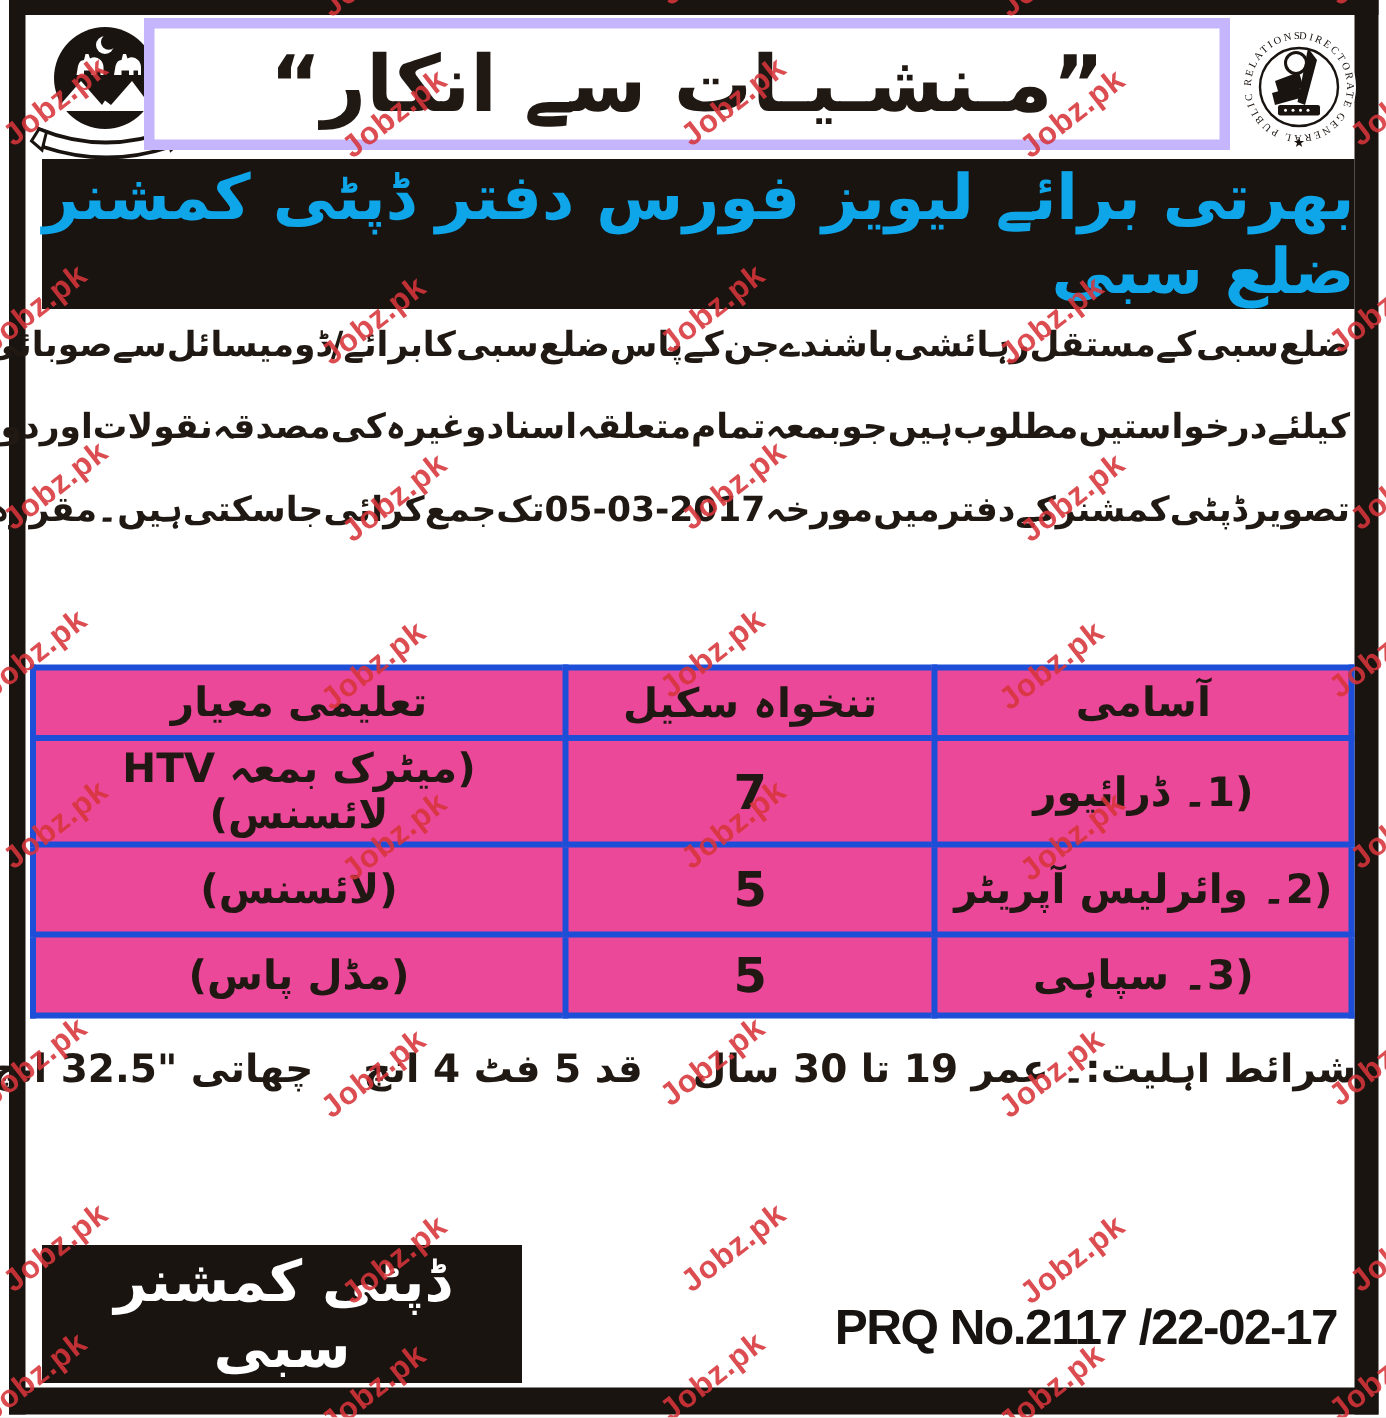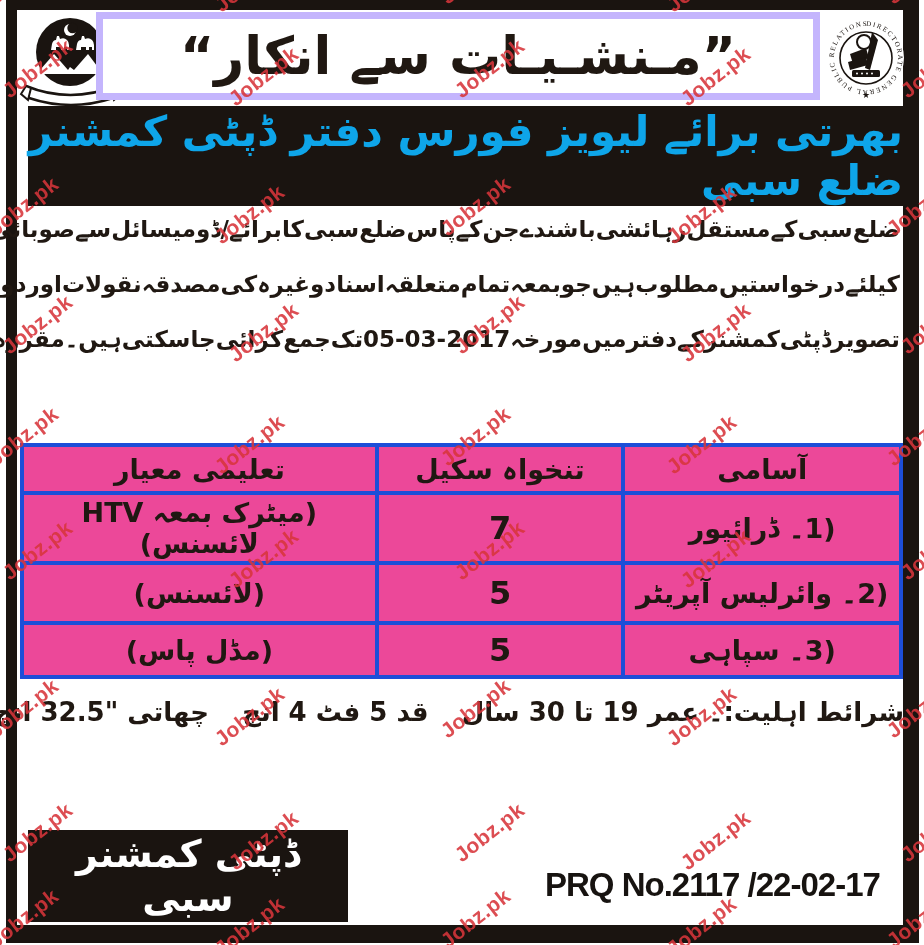--- a/index.html
+++ b/index.html
@@ -59,21 +59,21 @@
   }
   .eligibility .chest{margin-left:-28px;}
 
   .sign-box{
     position:absolute;left:28px;top:830px;width:320px;height:92px;
     background:#1a1410;color:#fff;display:flex;flex-direction:column;
     align-items:center;justify-content:center;direction:rtl;
     font-size:38px;font-weight:bold;line-height:44px;
   }
   .prq{
-    position:absolute;left:545px;top:866px;width:358px;text-align:left;
+    position:absolute;left:545px;top:866px;width:358px;text-align:center;
     font-family:"Liberation Sans",sans-serif;font-weight:bold;font-size:33px;
     letter-spacing:-1px;color:#171310;
   }
 
   .wm-layer{position:absolute;left:0;top:0;width:924px;height:945px;pointer-events:none;z-index:30;}
   .wm{
     position:absolute;transform:rotate(-38deg);transform-origin:left top;
     font-family:"Liberation Sans",sans-serif;font-weight:bold;font-size:21px;
     opacity:0.88;letter-spacing:0.5px;white-space:nowrap;
   }

